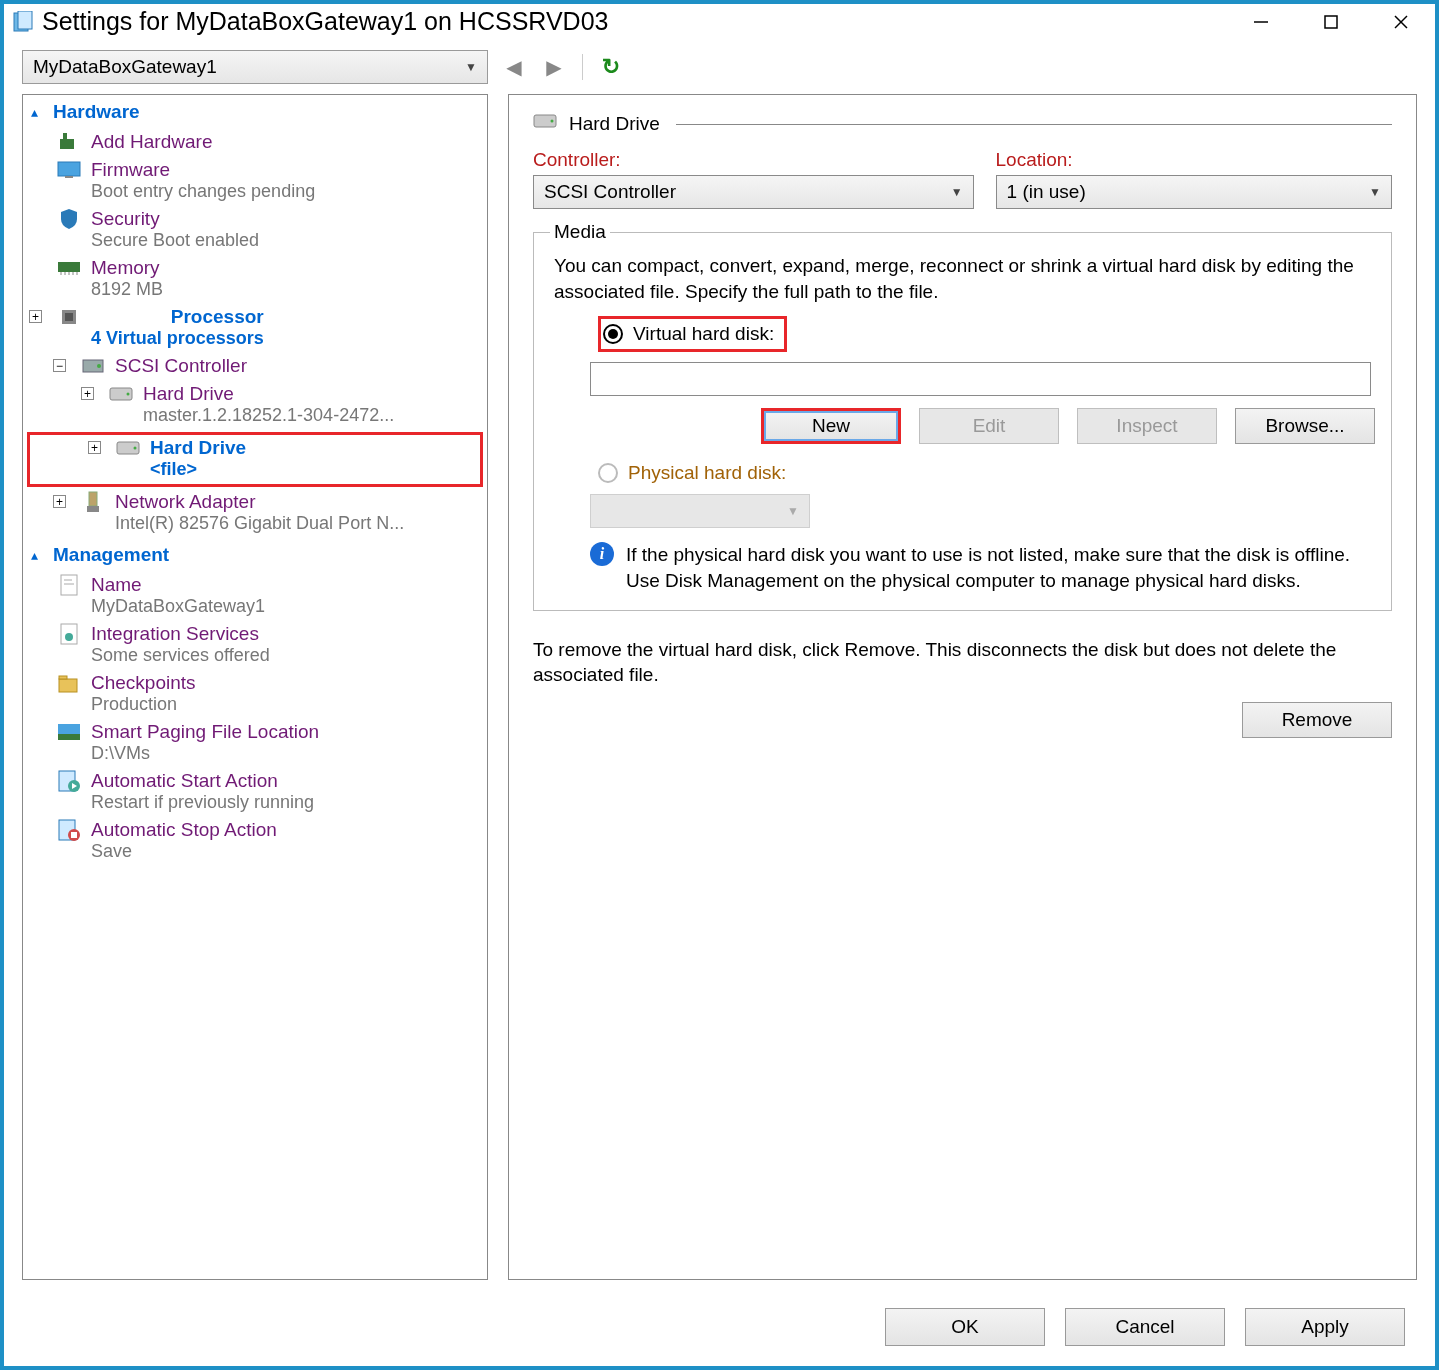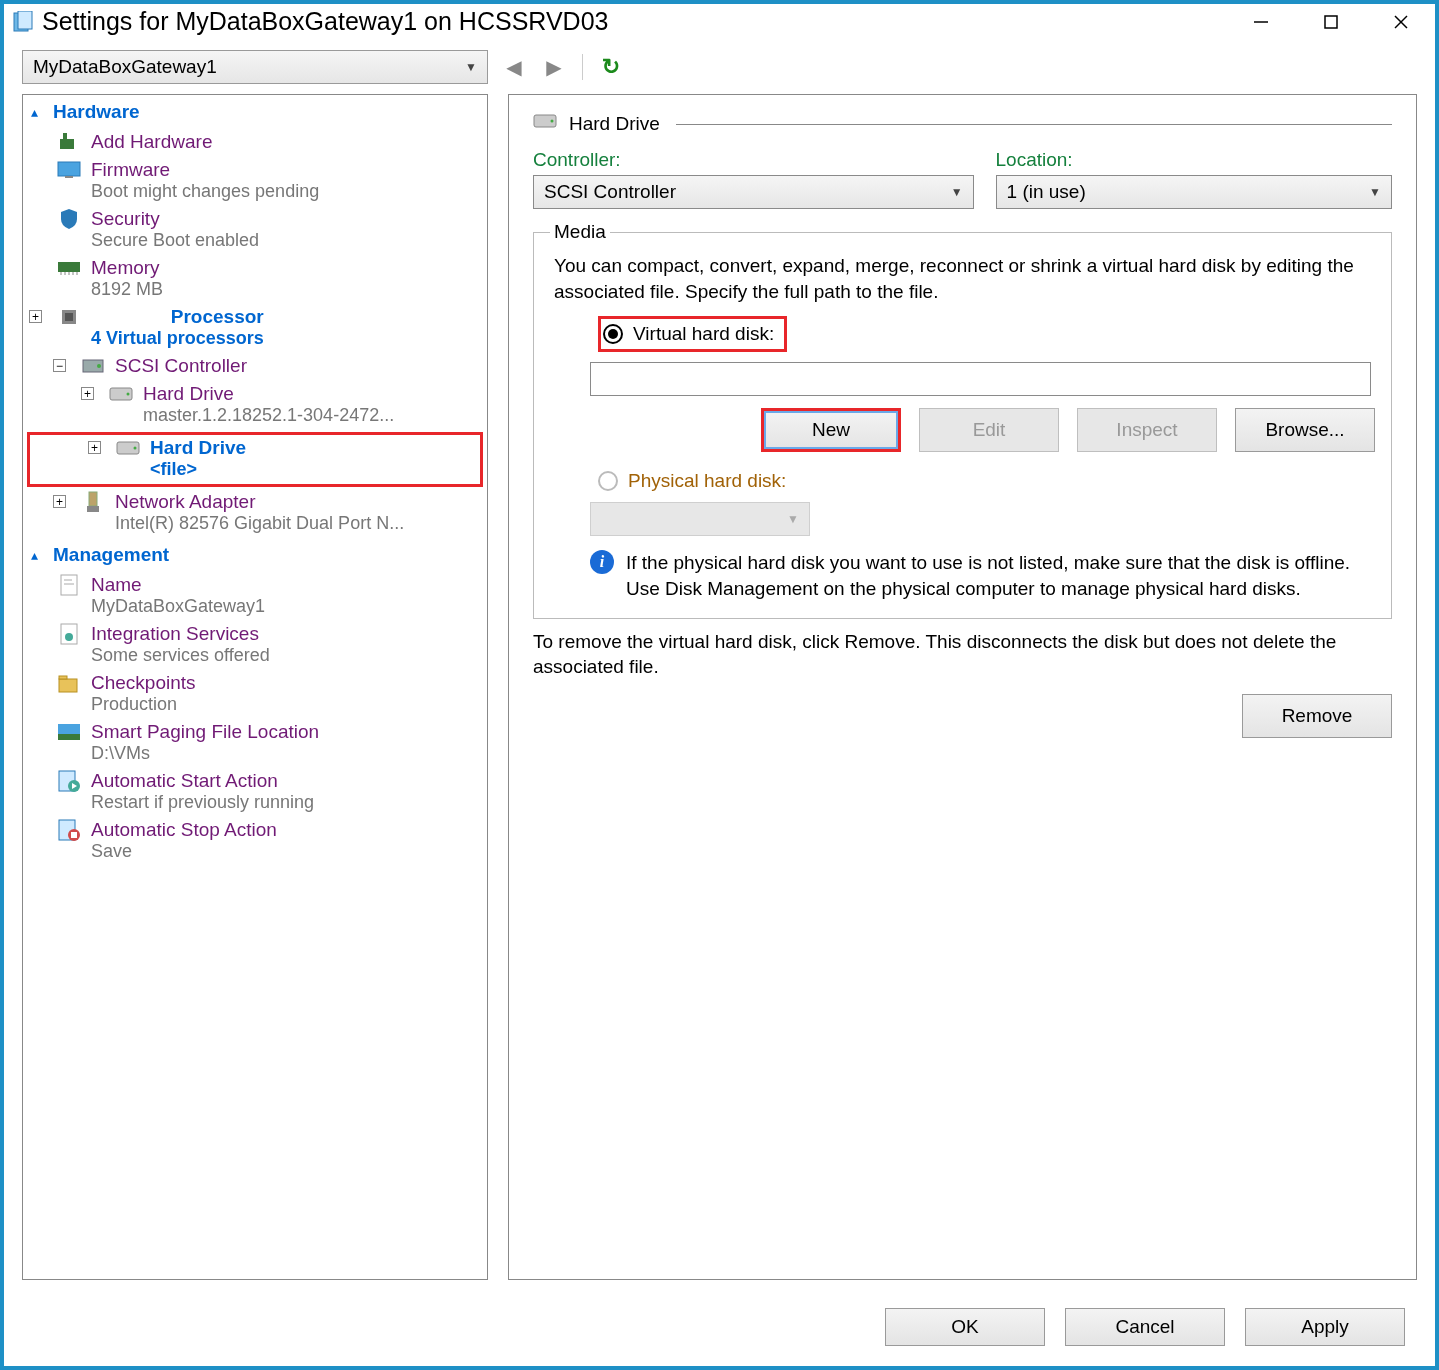--- a/index.html
+++ b/index.html
@@ -44,40 +44,40 @@
 .redbox { border: 3px solid #e8262a; margin: 2px 4px; }
 
 
 .section-title { display: flex; align-items: center; margin-bottom: 14px; }
 .section-title .icon { width: 24px; height: 20px; margin-right: 12px; }
 .section-title .text { font-size: 19px; color: #000; margin-right: 16px; }
 .section-title .line { flex: 1; height: 1px; background: #888; }
 .desc { font-size: 19px; color: #000; line-height: 1.35; margin-bottom: 14px; }
 .row { display: flex; gap: 22px; margin-bottom: 12px; }
 .col { flex: 1; display: flex; flex-direction: column; }
-.field-label { font-size: 19px; color: #15803d; margin-bottom: 4px; }
+.field-label { font-size: 19px; color: #b91c1c; margin-bottom: 4px; }
 .combo { height: 34px; background: linear-gradient(#f5f5f5,#e6e6e6); border: 1px solid #8a8a8a; display: flex; align-items: center; justify-content: space-between; padding: 0 10px; font-size: 19px; }
 .combo .car { font-size: 12px; color: #444; }
 
-fieldset.media { border: 1px solid #bbb; padding: 10px 16px 16px 16px; margin-bottom: 10px; }
+fieldset.media { border: 1px solid #bbb; padding: 10px 16px 16px 16px; margin-bottom: 26px; }
 fieldset.media legend { font-size: 19px; padding: 0 4px; }
 .media-desc { font-size: 19px; line-height: 1.35; margin-bottom: 12px; padding-left: 4px; }
 
 .radio-row { display: flex; align-items: center; gap: 10px; margin: 4px 0 10px 4px; padding-left: 44px; }
 .radio { width: 20px; height: 20px; border: 2px solid #000; border-radius: 50%; display: flex; align-items: center; justify-content: center; }
 .radio.checked::after { content: ""; width: 10px; height: 10px; background: #000; border-radius: 50%; }
 .radio.disabled { border-color: #bbb; }
 .radio-label { font-size: 19px; }
 .radio-label.disabled { color: #a16207; }
 .vhd-redbox { border: 3px solid #e8262a; padding: 4px 10px 4px 2px; display: inline-flex; align-items: center; gap: 10px; }
 
 .text-input { width: 100%; height: 34px; border: 1px solid #8a8a8a; background: #fff; margin-left: 40px; width: calc(100% - 44px); margin-bottom: 12px; }
 
 .btn-row { display: flex; gap: 18px; justify-content: flex-end; margin-left: 40px; }
-.btn { height: 44px; min-width: 140px; background: linear-gradient(#f3f3f3,#e4e4e4); border: 1px solid #9a9a9a; font-size: 19px; display: flex; align-items: center; justify-content: center; cursor: pointer; }
+.btn { height: 36px; min-width: 140px; background: linear-gradient(#f3f3f3,#e4e4e4); border: 1px solid #9a9a9a; font-size: 19px; display: flex; align-items: center; justify-content: center; cursor: pointer; }
 .btn.disabled { color: #999; background: #e7e7e7; border-color: #bfbfbf; cursor: default; }
 .btn.highlight-red { border: 3px solid #e8262a; outline: 2px solid #6aa8e8; outline-offset: -5px; }
 
 .phys-combo { width: 220px; height: 34px; background: #e7e7e7; border: 1px solid #cfcfcf; margin-left: 40px; margin-top: 4px; margin-bottom: 14px; display: flex; align-items: center; justify-content: flex-end; padding-right: 10px; color: #aaa; font-size: 12px; }
 
 .info-block { display: flex; gap: 12px; margin-left: 40px; margin-top: 6px; }
 .info-icon { width: 24px; height: 24px; background: #1a6bd6; border-radius: 50%; color: #fff; font-weight: bold; display: flex; align-items: center; justify-content: center; font-size: 16px; flex-shrink: 0; font-family: Georgia, serif; font-style: italic; }
 .info-text { font-size: 19px; line-height: 1.35; }
 
 .remove-row { display: flex; justify-content: flex-end; margin-top: 14px; }
@@ -151,21 +151,21 @@
 
     <div class="tree-item">
       <span class="icon">
           <svg width="24" height="18">
             <rect x="1" y="1" width="22" height="14" fill="#4aa3e0" stroke="#2a7ab8"></rect>
             <rect x="8" y="15" width="8" height="2" fill="#888"></rect>
           </svg>
         </span>
       <div class="labels">
           <span class="lbl">Firmware</span>
-          <span class="sub">Boot might changes pending</span>
+          <span class="sub">Boot entry changes pending</span>
         </div>
     </div>
 
     <div class="tree-item">
       <span class="icon">
           <svg width="20" height="22">
             <path d="M10 1 L18 4 L18 11 Q18 18 10 21 Q2 18 2 11 L2 4 Z" fill="#2a7ab8"></path>
           </svg>
         </span>
       <div class="labels">

